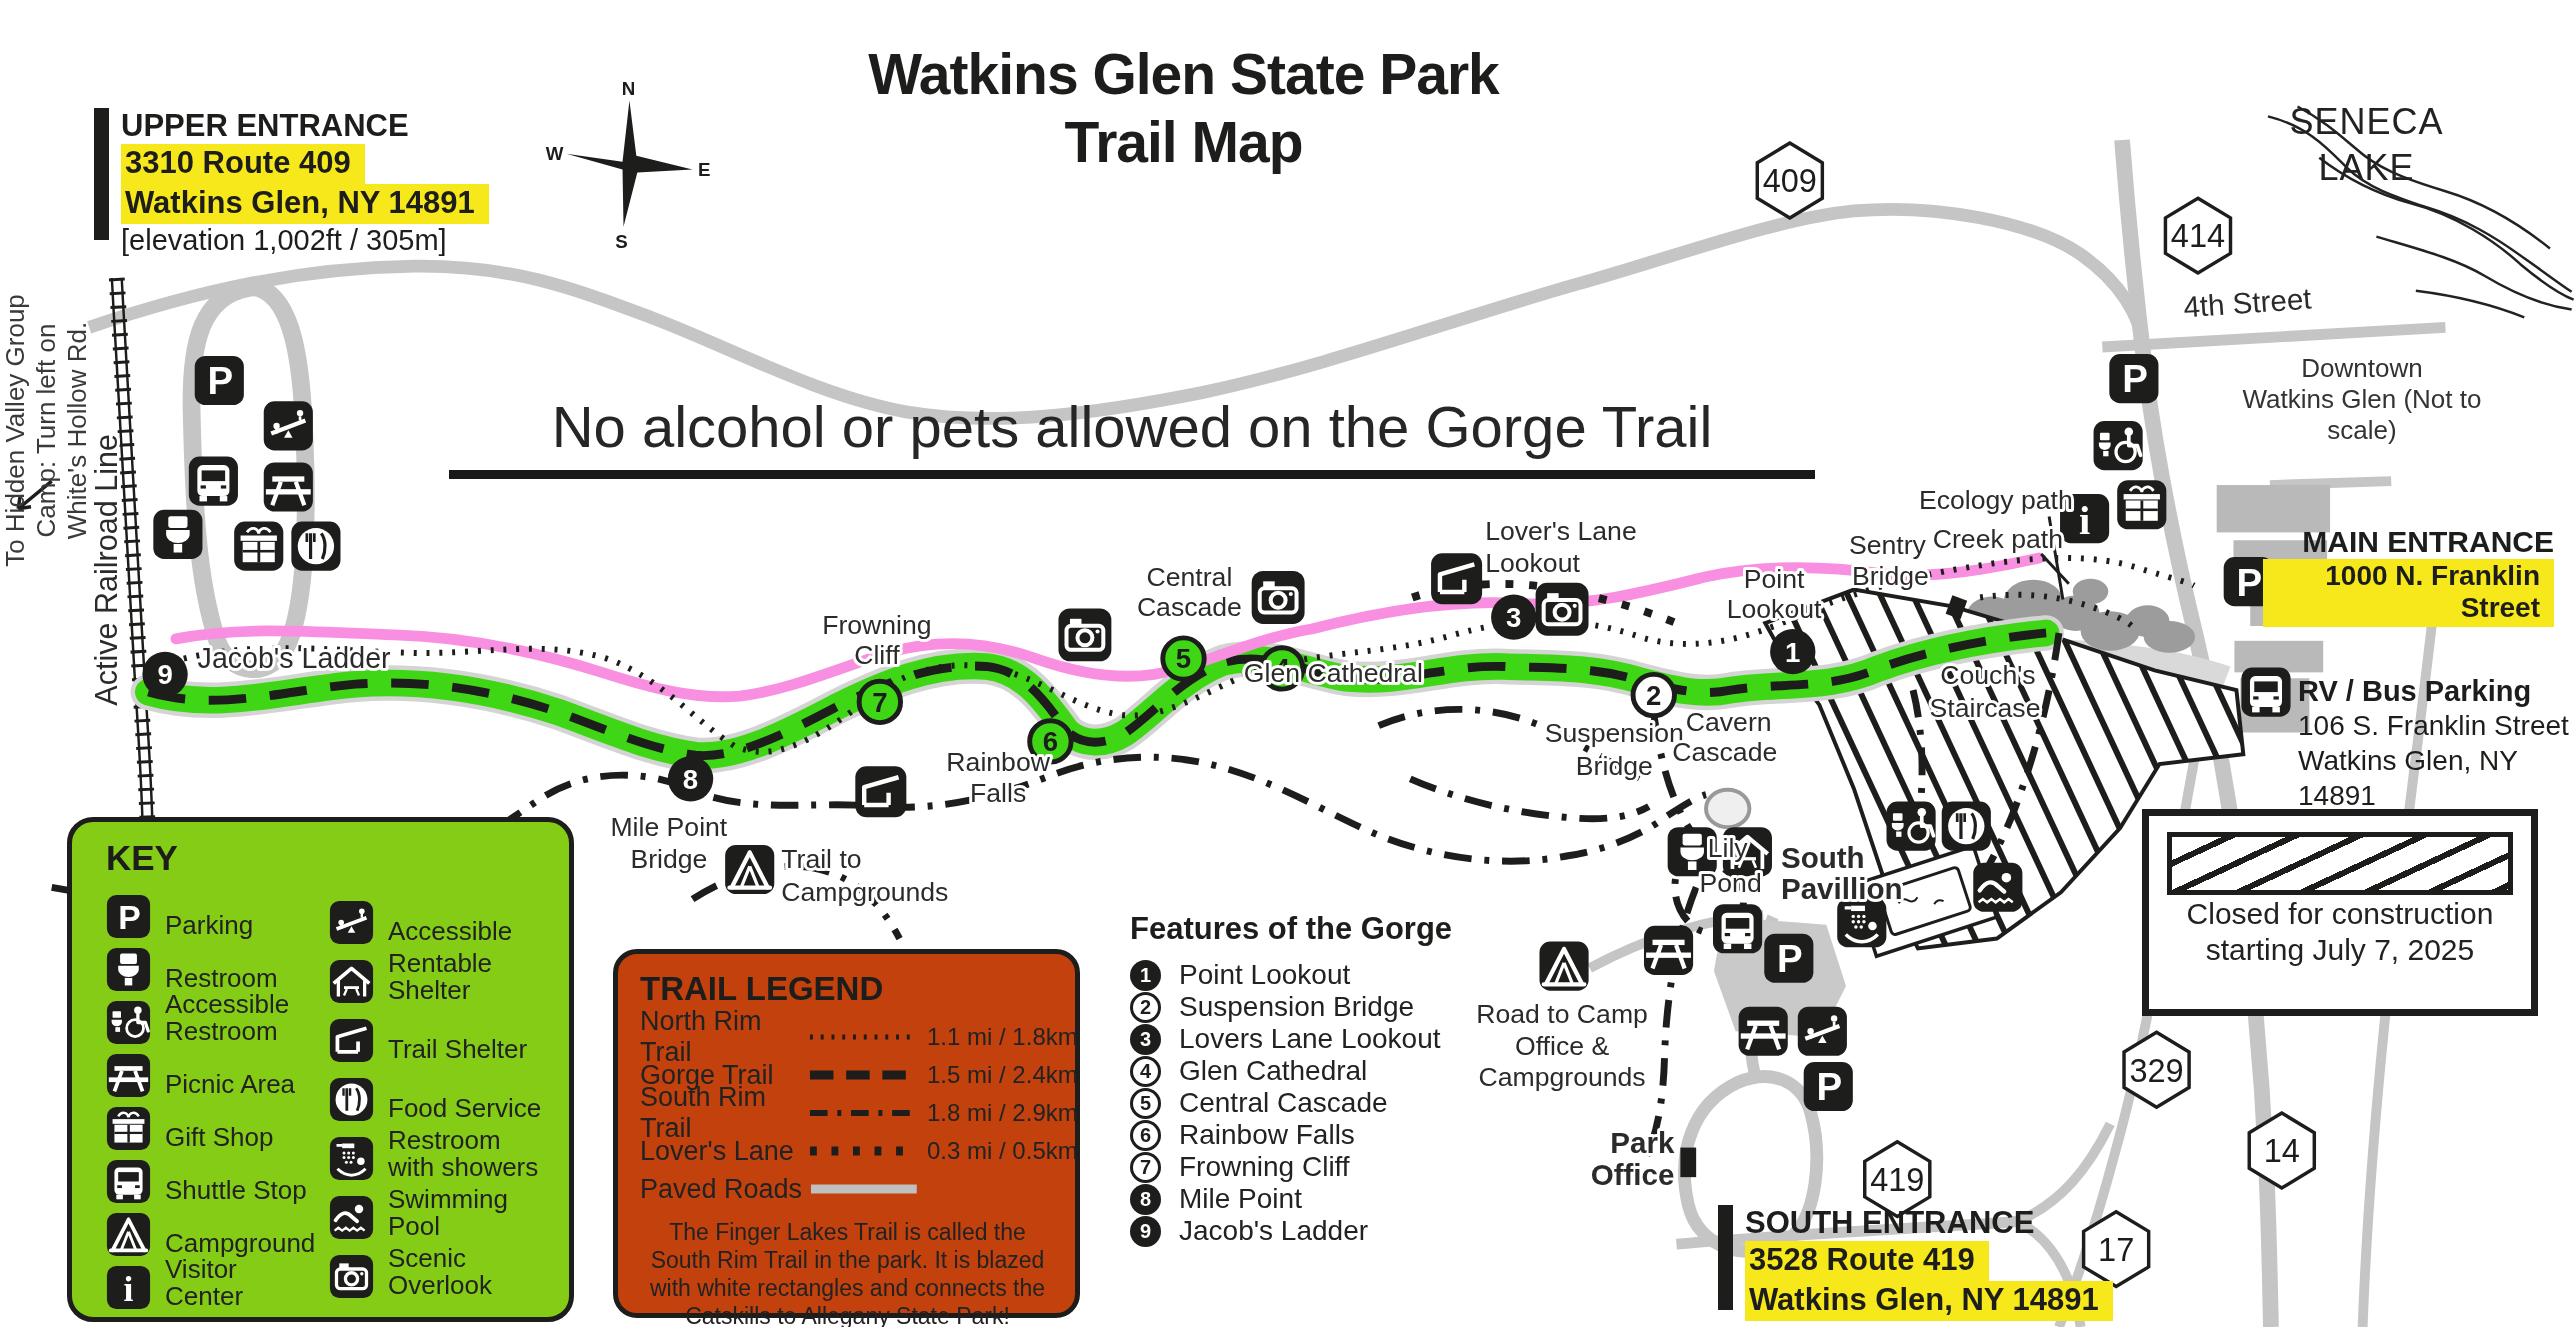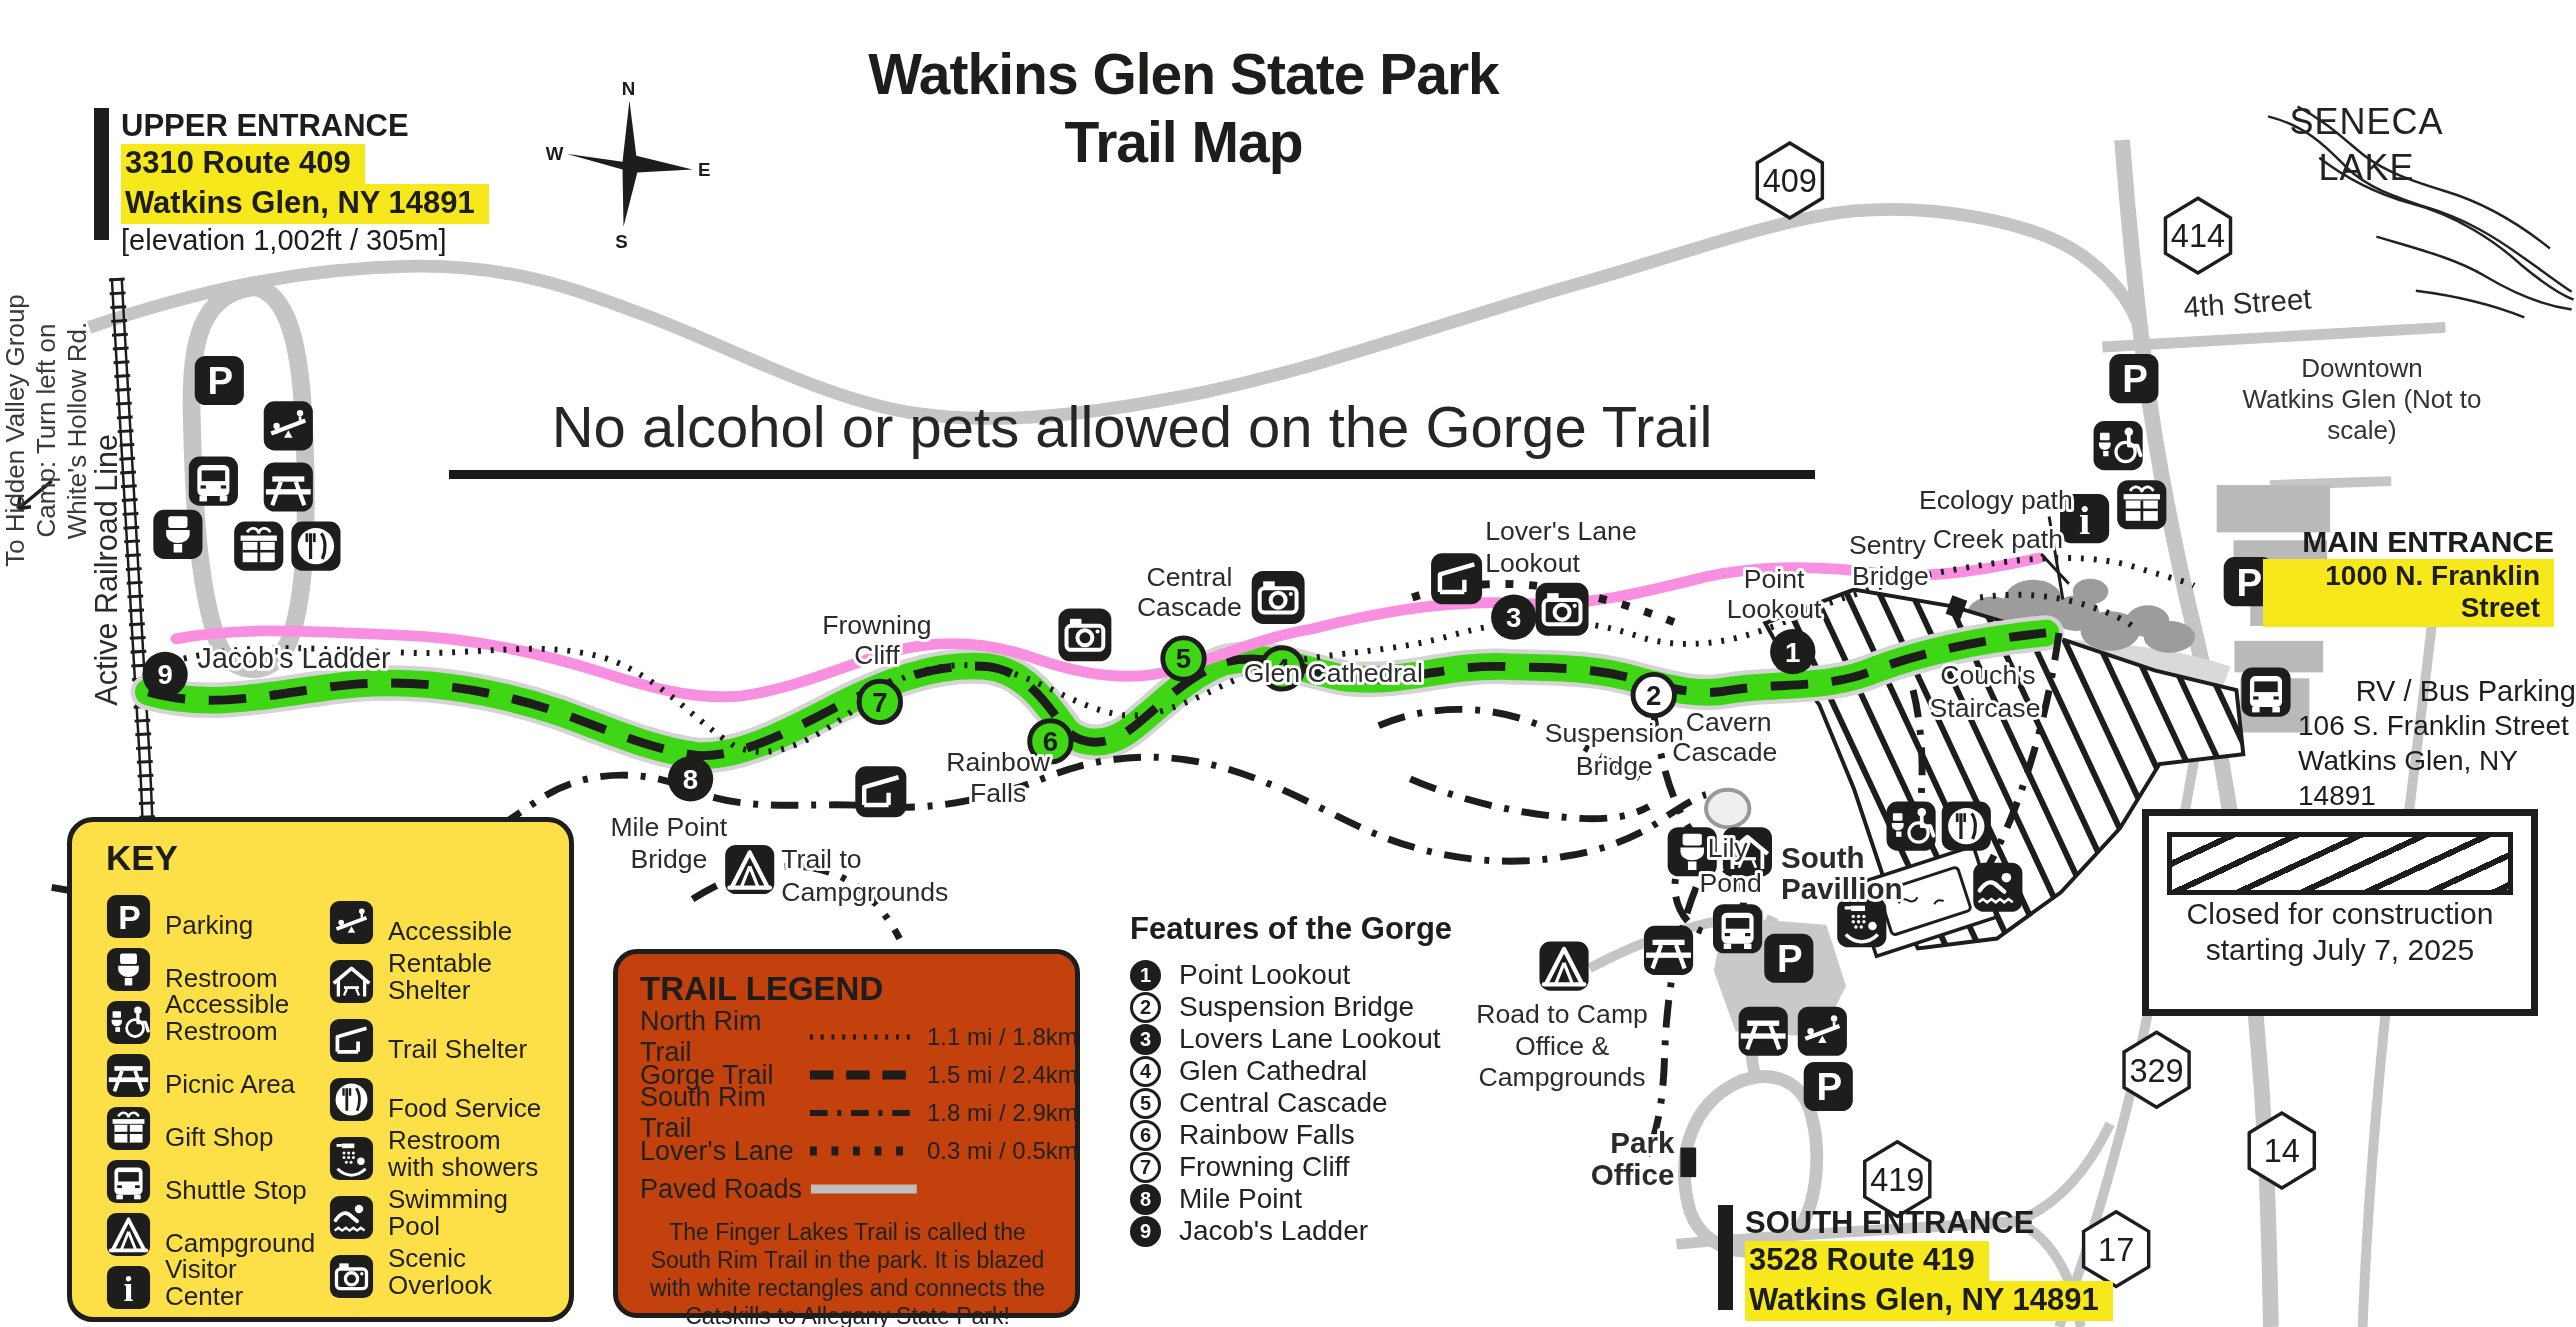--- a/index.html
+++ b/index.html
@@ -28,32 +28,32 @@
   .hl { background:#f7e81c; display:inline-block; padding:1px 14px 3px 4px; }
   .eelev { font-size:29px; font-weight:400; }
   .upper-entrance { left:94px; top:108px; }
   .upper-entrance .ebar { height:132px; }
   .south-entrance { left:1718px; top:1205px; }
   .south-entrance .ebar { height:105px; }
   .main-entrance { left:2263px; top:525px; width:291px; text-align:right; }
   .main-entrance .ehead { font-size:30px; }
   .main-entrance .eaddr { font-size:28px; }
   .rv-block { left:2298px; top:675px; width:278px; }
-  .rv-block .rhead { font-size:29px; font-weight:normal;text-align:right; }
+  .rv-block .rhead { font-size:29px; font-weight:bold; }
   .rv-block .rline { font-size:28px; line-height:35px; }
 
   .downtown { left:2209px; top:353px; width:306px; text-align:center; font-size:26px; line-height:31px; color:#333; }
   .seneca { left:2258px; top:99px; width:217px; text-align:center; font-size:36px; line-height:46px; letter-spacing:1px; color:#222; }
 
   
   .hidden-valley { left:-130px; top:383px; width:355px; height:95px; text-align:center;
      transform:rotate(-90deg); font-size:26px; line-height:31px; color:#3a3a3a; }
 
   
-  .key-panel { left:67px; top:817px; width:507px; height:505px; border:5px solid #1d1d1b; border-radius:26px; background:#fde047; padding:16px 12px 8px 34px; }
+  .key-panel { left:67px; top:817px; width:507px; height:505px; border:5px solid #1d1d1b; border-radius:26px; background:#84cc16; padding:16px 12px 8px 34px; }
   .key-title { font-size:35px; font-weight:bold; margin-bottom:8px; }
   .key-cols { display:flex; gap:8px; }
   .kcol { display:flex; flex-direction:column; }
   .kcol-l { width:215px; }
   .kcol-r { width:217px; }
   .krow { display:flex; align-items:flex-end; gap:14px; height:53px; }
   .kcol-r .krow { height:59px; }
   .kicon { flex:0 0 auto; }
   .klabel { font-size:26px; line-height:27px; color:#222; }
 

